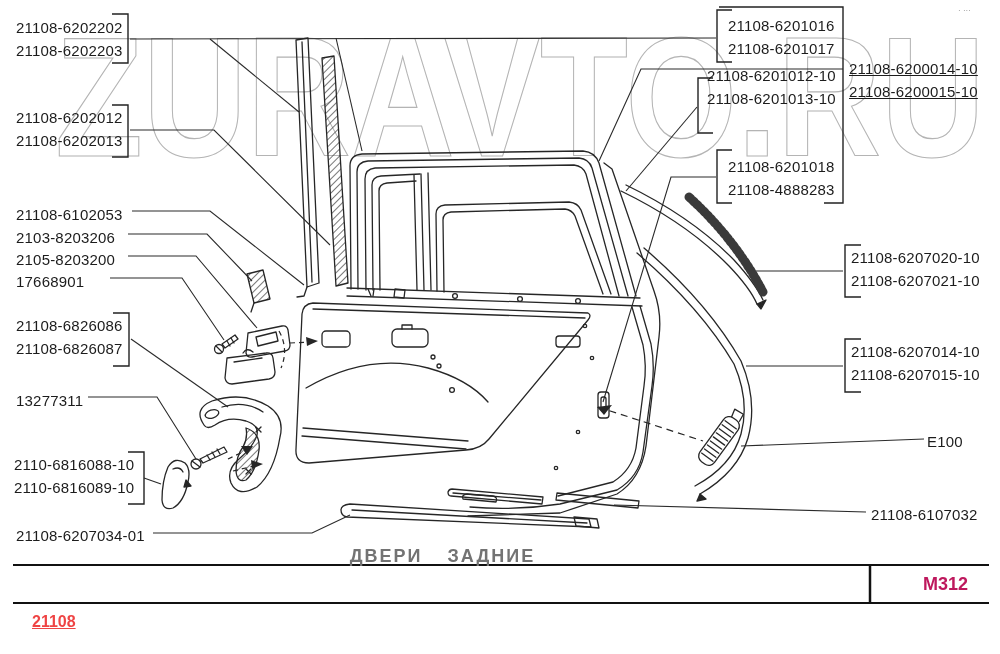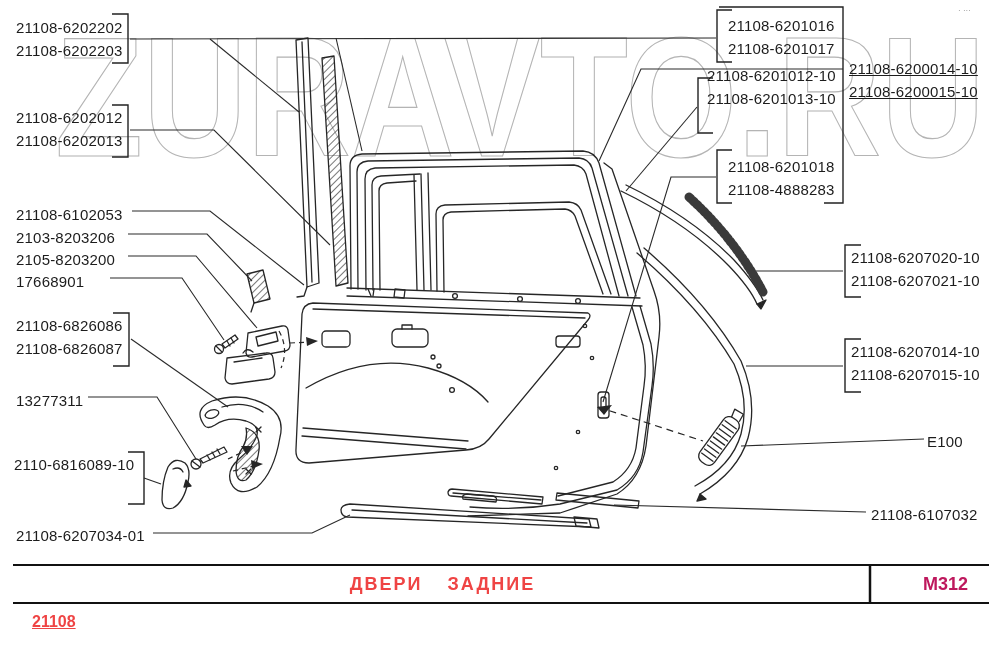--- a/index.html
+++ b/index.html
@@ -2,23 +2,23 @@
 <html><head>
 <meta charset="utf-8">
 <style>
   html,body{margin:0;padding:0;background:#e8e8e8;}
   #page{position:relative;width:1000px;height:654px;background:#ffffff;overflow:hidden;
         font-family:"Liberation Sans",sans-serif;}
   #art{position:absolute;left:0;top:0;}
   .lbl{position:absolute;font:15px/23px "Liberation Sans",sans-serif;color:#1c1c1c;
        letter-spacing:.2px;white-space:nowrap;}
   .und div{text-decoration:underline;}
-  .title{position:absolute;left:15px;top:566px;width:855px;height:37px;display:flex;
+  .title{position:absolute;left:15px;top:538px;width:855px;height:37px;display:flex;
          align-items:center;justify-content:center;font:bold 18px "Liberation Sans",sans-serif;
-         color:#ef4444;letter-spacing:2px;word-spacing:18px;}
+         color:#737373;letter-spacing:2px;word-spacing:18px;}
   .code{position:absolute;left:870px;top:566px;width:115px;height:37px;display:flex;
         align-items:center;justify-content:center;font:bold 18px "Liberation Sans",sans-serif;color:#be185d;padding-left:18px;}
   .model{position:absolute;left:32px;top:613px;font:bold 16px "Liberation Sans",sans-serif;color:#ef4444;text-decoration:underline;}
   .corner{position:absolute;left:958px;top:6px;font:8px "Liberation Sans",sans-serif;color:#9a9a9a;}
 </style>
 </head>
 <body>
 
 <div id="page">
 
@@ -197,20 +197,21 @@
   <div class="lbl" style="left:16px;top:203px">21108-6102053</div>
   <div class="lbl" style="left:16px;top:226px">2103-8203206</div>
   <div class="lbl" style="left:16px;top:248px">2105-8203200</div>
   <div class="lbl" style="left:16px;top:270px">17668901</div>
   <div class="lbl" style="left:16px;top:314px">
     <div>21108-6826086</div>
     <div>21108-6826087</div>
   </div>
   <div class="lbl" style="left:16px;top:389px">13277311</div>
   <div class="lbl" style="left:14px;top:453px">
+    <div>2110-6816088-10</div>
     <div>2110-6816089-10</div>
   </div>
   <div class="lbl" style="left:16px;top:524px">21108-6207034-01</div>
 
   <div class="lbl" style="left:728px;top:14px">
     <div>21108-6201016</div>
     <div>21108-6201017</div>
   </div>
   <div class="lbl" style="left:707px;top:64px">
     <div>21108-6201012-10</div>

